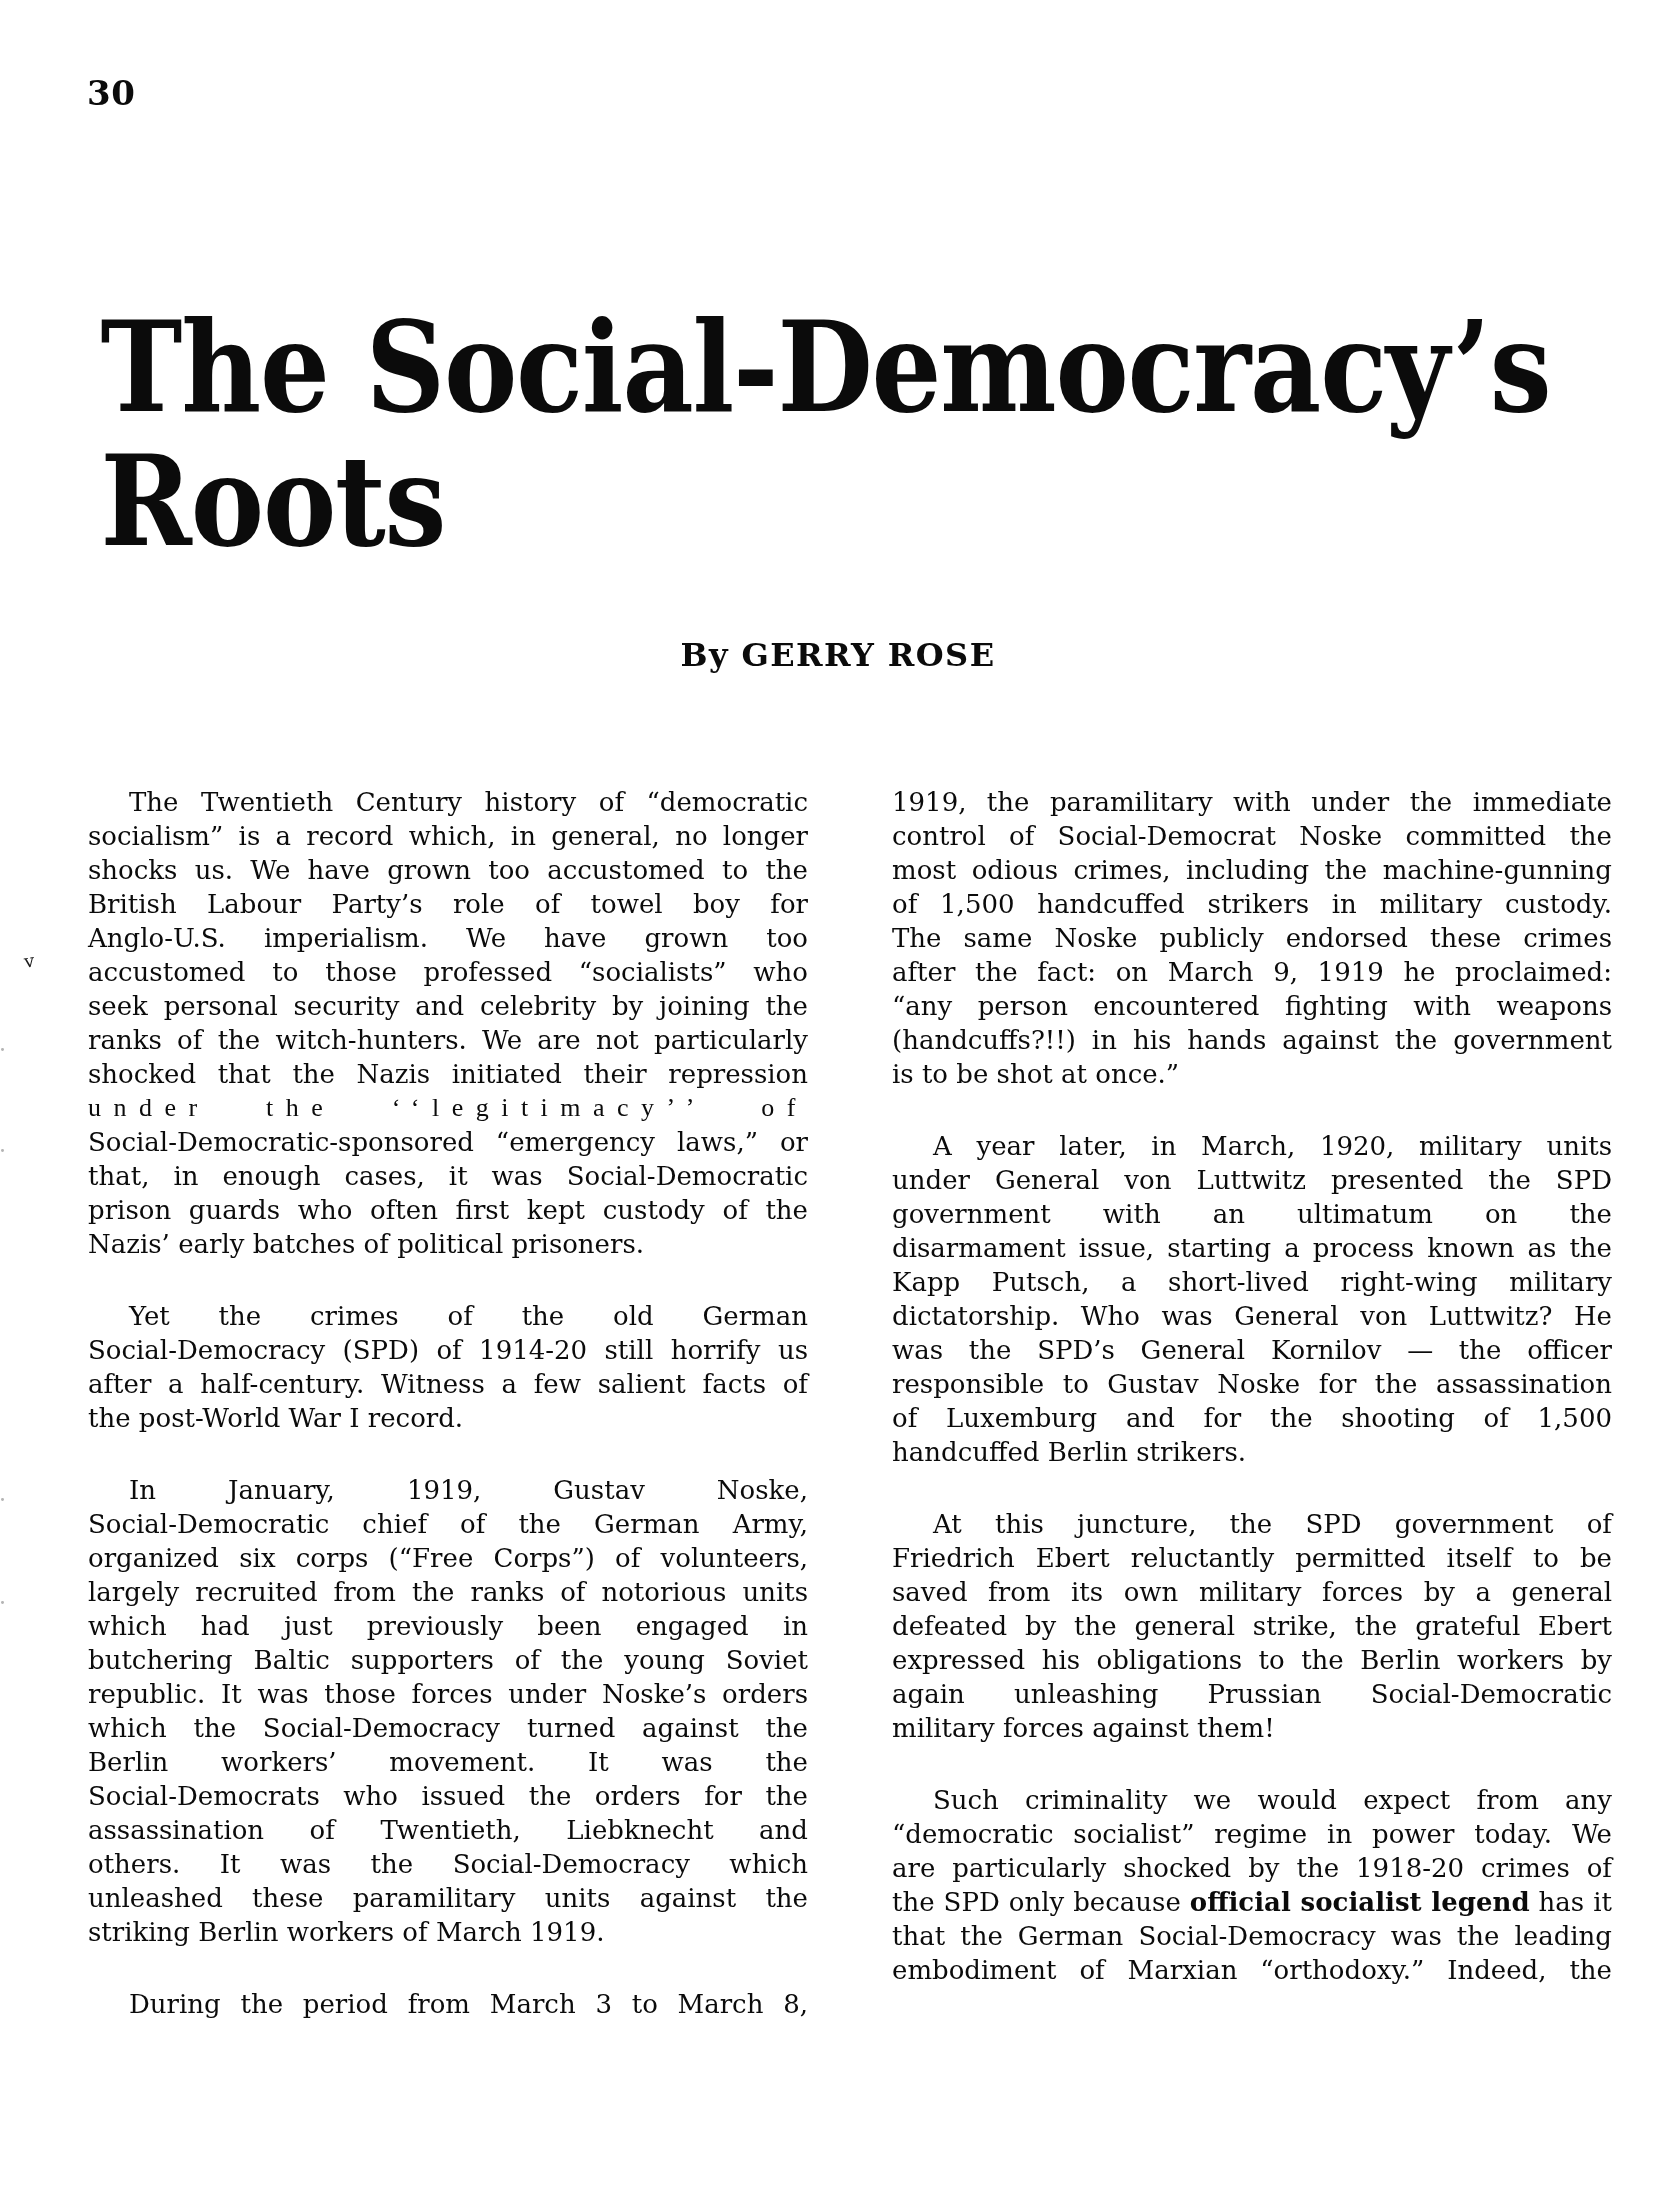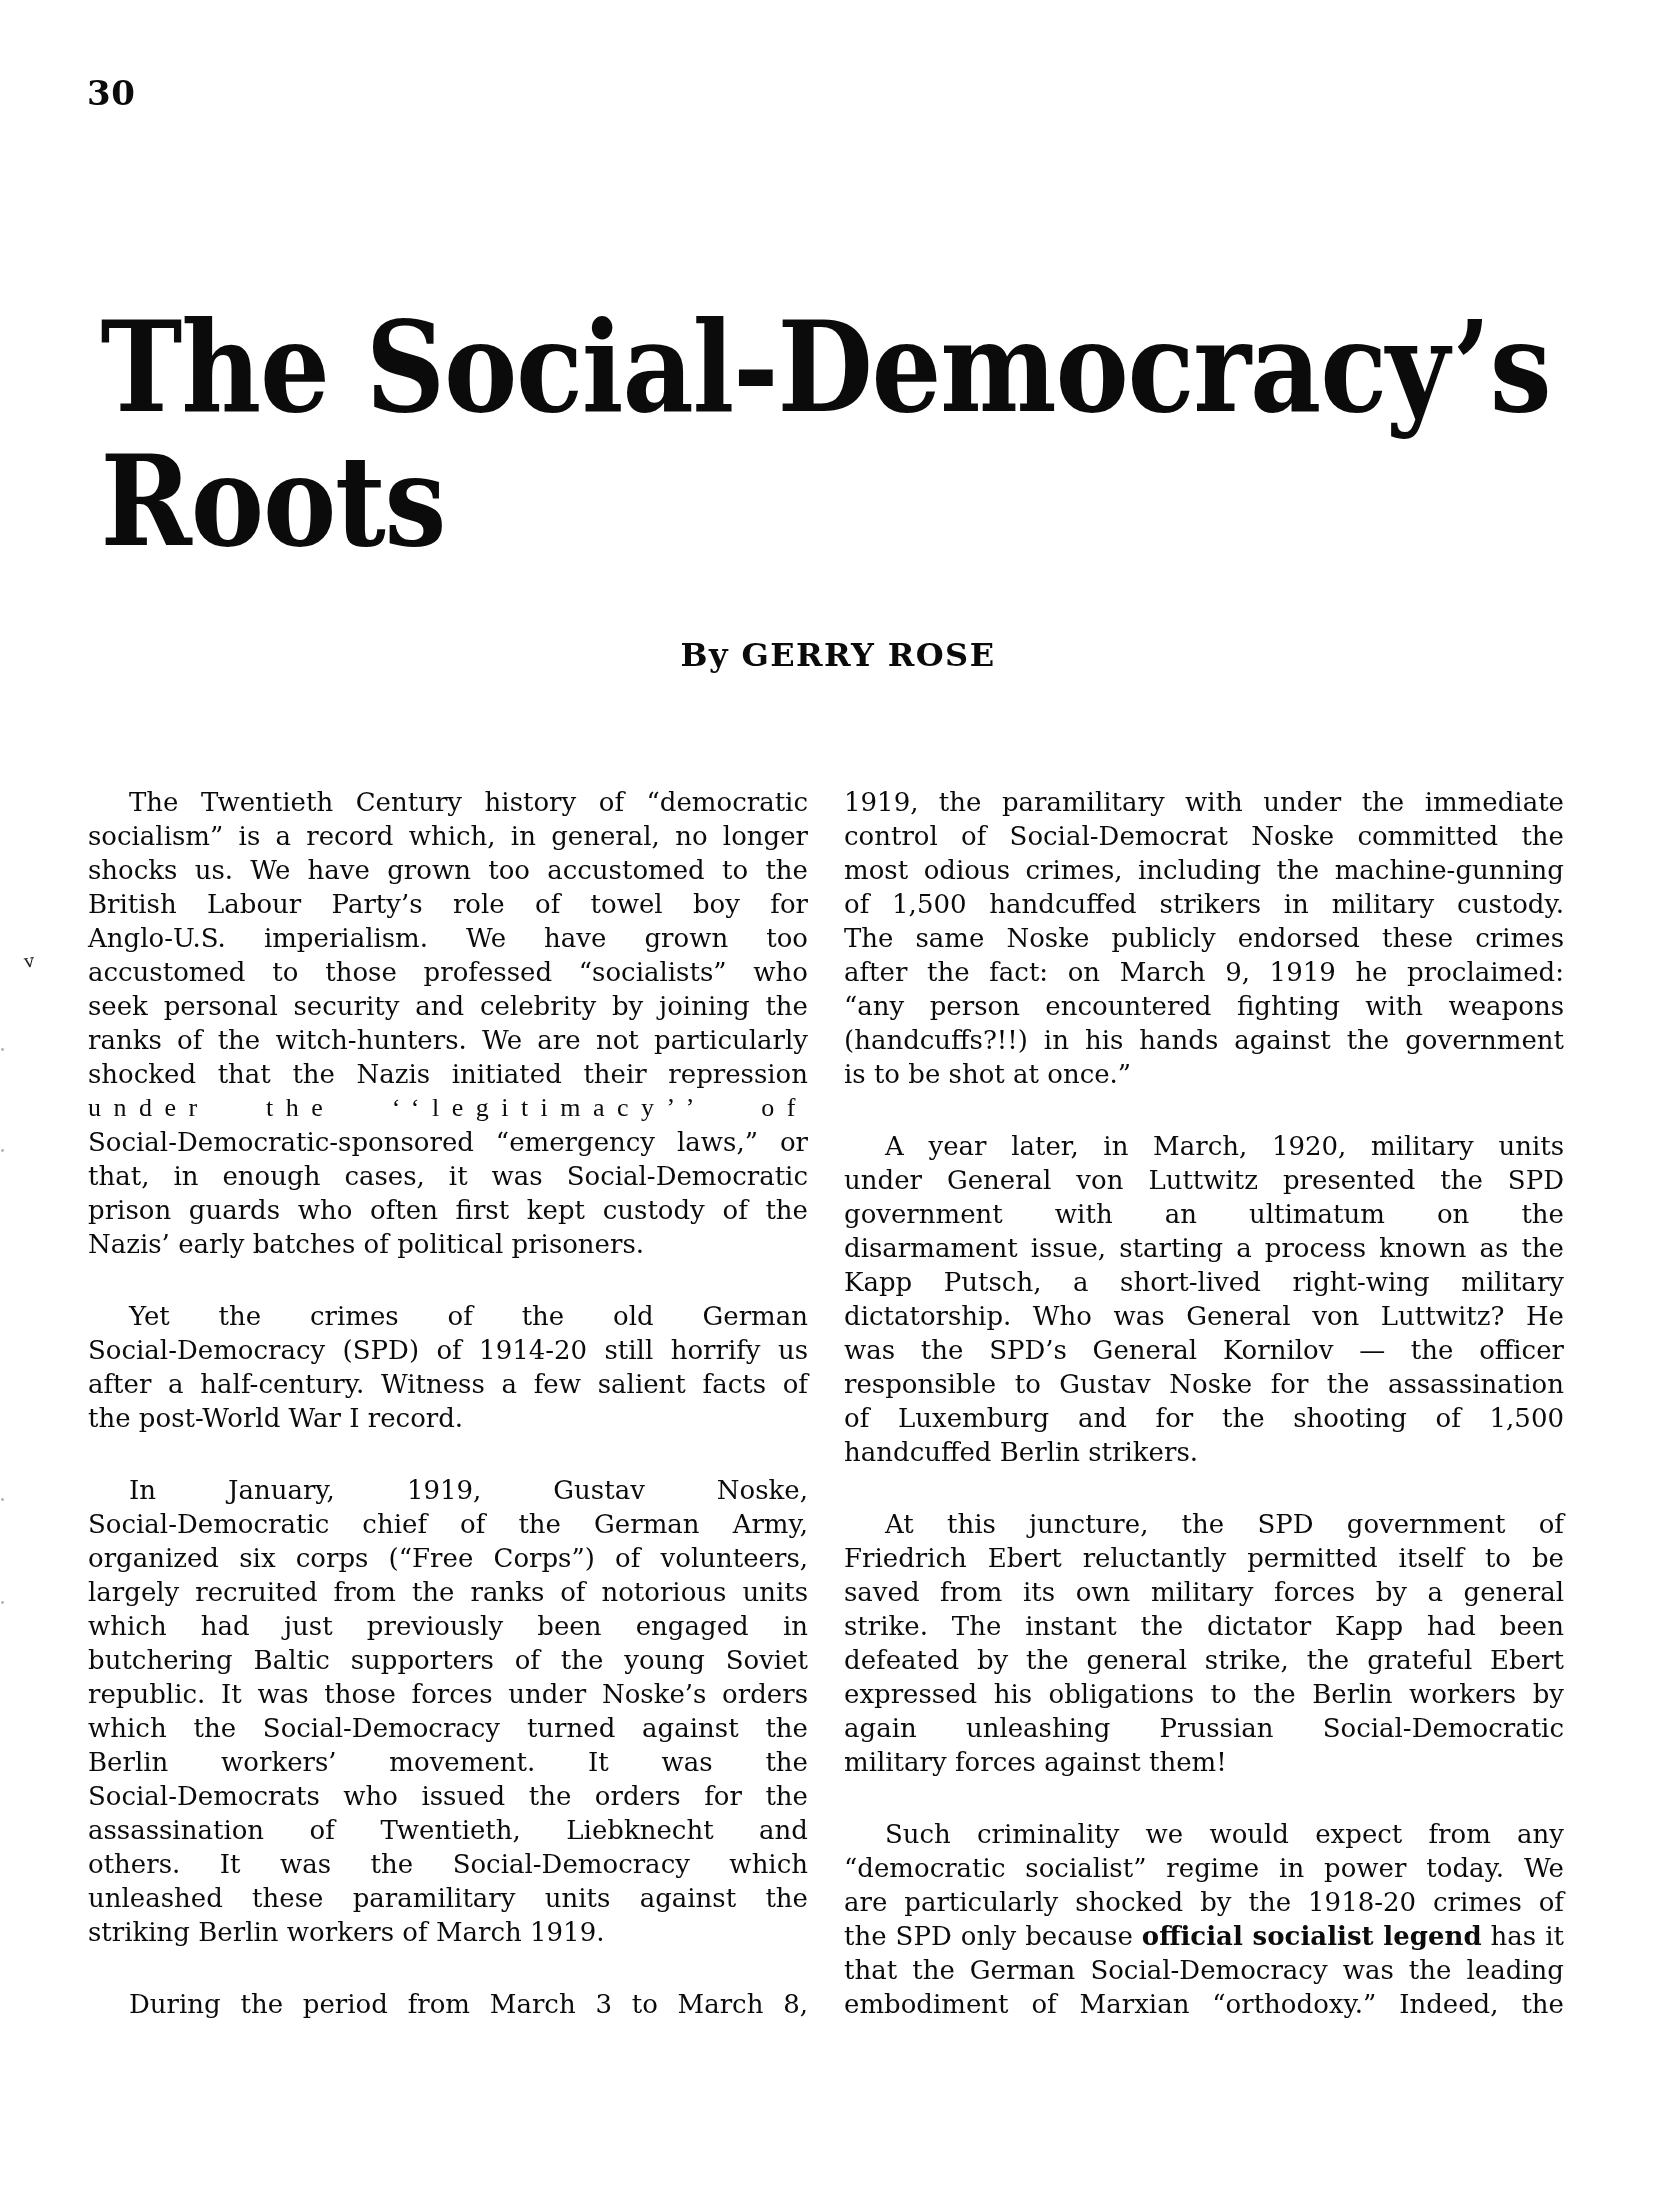--- a/index.html
+++ b/index.html
@@ -21,21 +21,21 @@
     letter-spacing:-1.4px;
     transform:scaleX(0.88);transform-origin:50% 0;
     white-space:nowrap;
   }
   .byline{
     position:absolute;top:636px;left:0;width:100%;text-align:center;
     font-size:32px;font-weight:bold;letter-spacing:1.4px;
   }
   .columns{
     position:absolute;left:88px;top:785px;width:1499px;
-    display:flex;gap:36px;
+    display:flex;gap:84px;
   }
   .column{flex:0 0 720px;width:720px;}
   .para + .para{margin-top:38px;}
   .line{
     font-size:26px;line-height:34px;
     text-align:justify;text-align-last:justify;
     width:100%;
   }
   .line.end{text-align-last:left;}
   .line.first{text-indent:41px;}
@@ -135,21 +135,20 @@
         <div class="line">dictatorship. Who was General von Luttwitz? He</div>
         <div class="line">was the SPD’s General Kornilov — the officer</div>
         <div class="line">responsible to Gustav Noske for the assassination</div>
         <div class="line">of Luxemburg and for the shooting of 1,500</div>
         <div class="line end">handcuffed Berlin strikers.</div>
       </div>
       <div class="para">
         <div class="line first">At this juncture, the SPD government of</div>
         <div class="line">Friedrich Ebert reluctantly permitted itself to be</div>
         <div class="line">saved from its own military forces by a general</div>
-        <div class="line">strike. The instant the dictator Kapp had been</div>
         <div class="line">defeated by the general strike, the grateful Ebert</div>
         <div class="line">expressed his obligations to the Berlin workers by</div>
         <div class="line">again unleashing Prussian Social-Democratic</div>
         <div class="line end">military forces against them!</div>
       </div>
       <div class="para">
         <div class="line first">Such criminality we would expect from any</div>
         <div class="line">“democratic socialist” regime in power today. We</div>
         <div class="line">are particularly shocked by the 1918-20 crimes of</div>
         <div class="line"><span>the SPD only because </span><span class="b">official socialist legend</span><span> has it</span></div>

